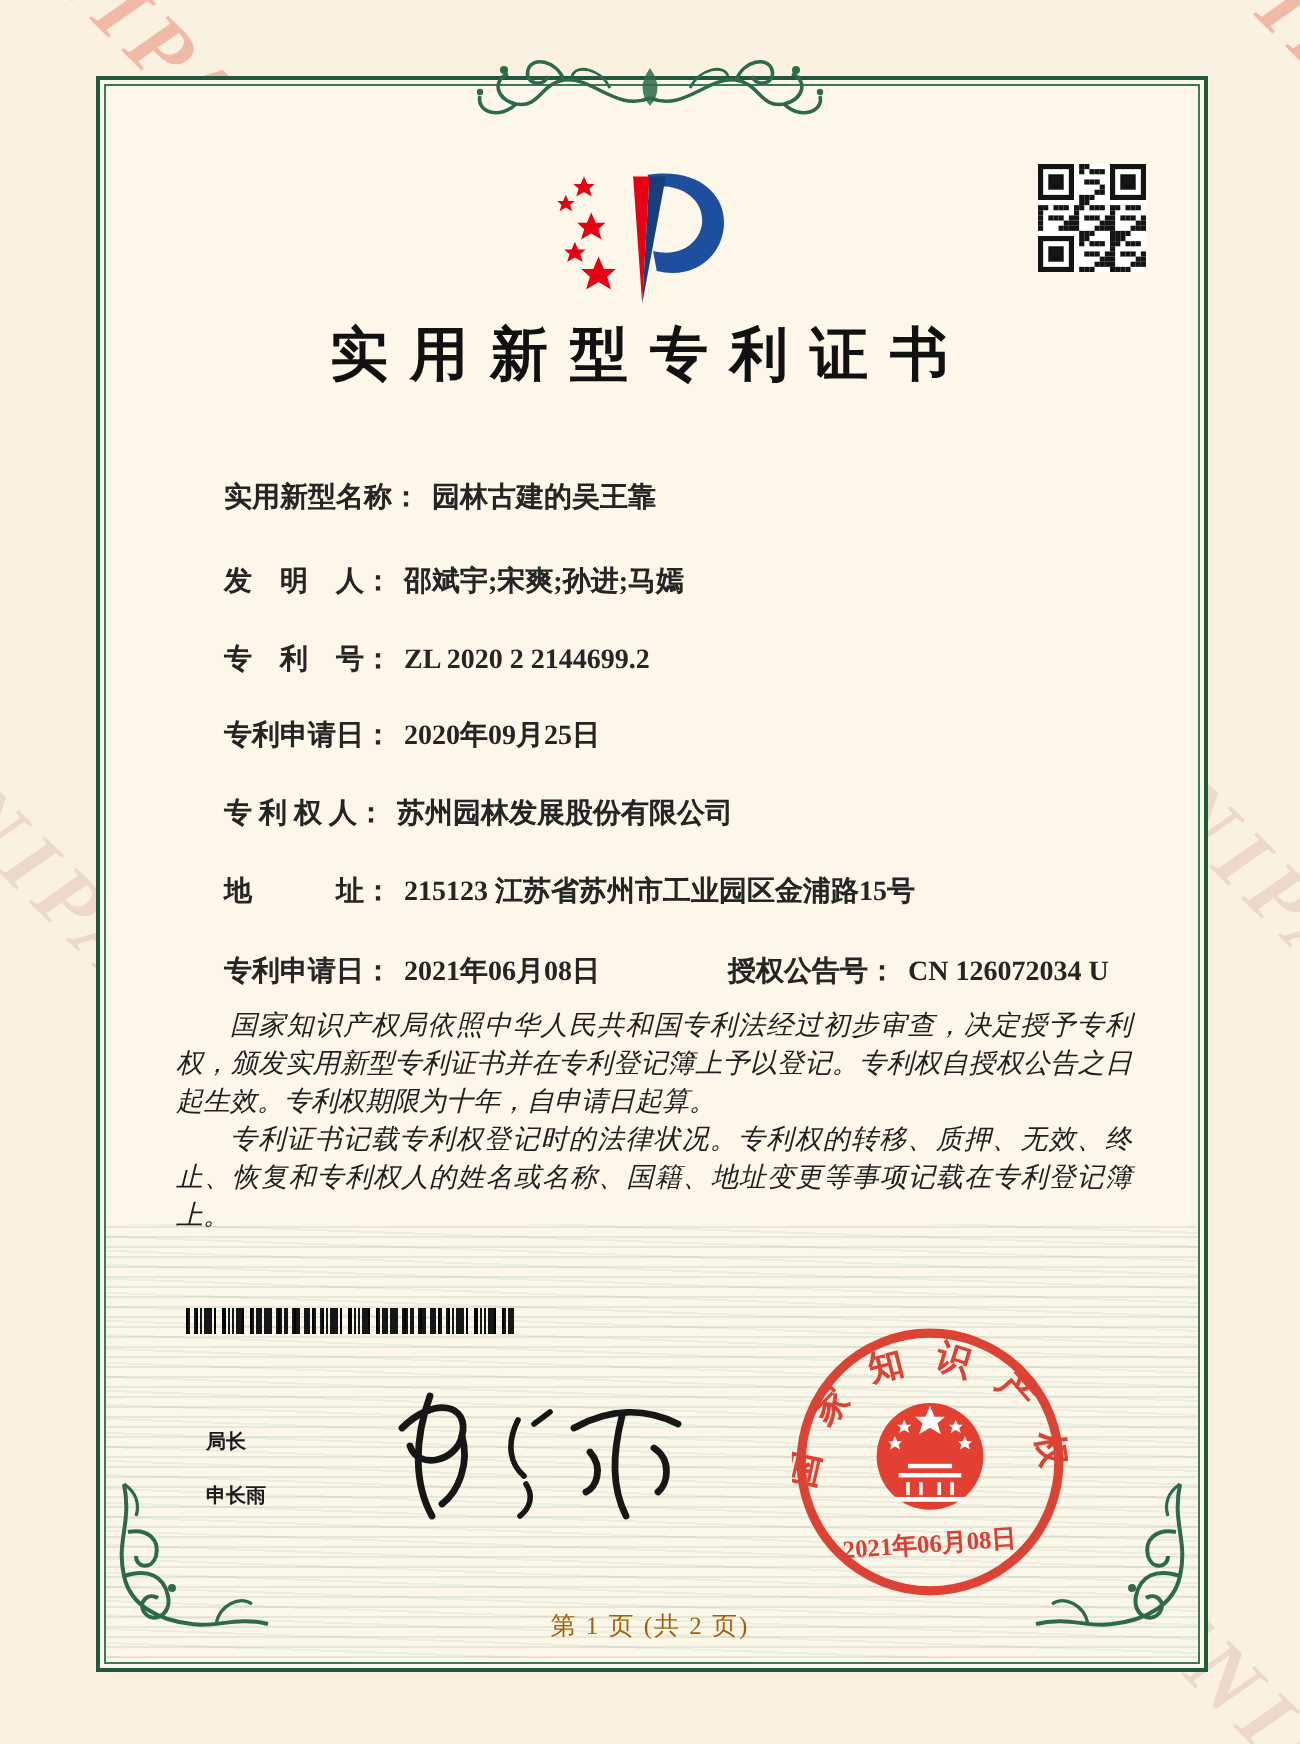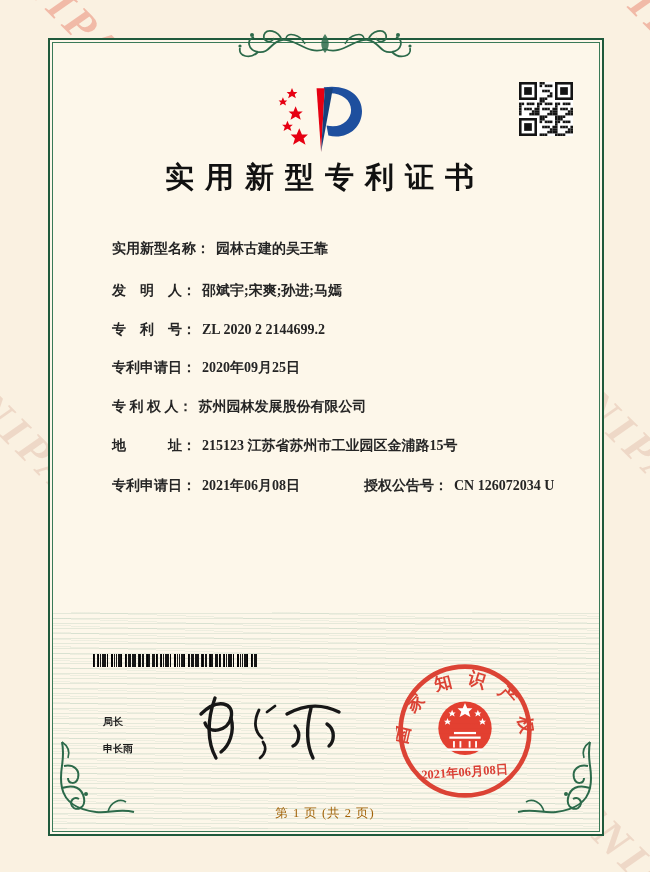--- a/index.html
+++ b/index.html
@@ -288,20 +288,24 @@
   <div class="row" style="top:437px;">
     <span class="lbl">地　　　址：</span><span class="val">215123 江苏省苏州市工业园区金浦路15号</span>
   </div>
   <div class="row" style="top:477px;">
     <span class="lbl">专利申请日：</span><span class="val">2021年06月08日</span>
     <span class="pair2">
       <span class="lbl">授权公告号：</span><span class="val">CN 126072034 U</span>
     </span>
   </div>
 
+  <div class="body-text">
+    <p>国家知识产权局依照中华人民共和国专利法经过初步审查，决定授予专利权，颁发实用新型专利证书并在专利登记簿上予以登记。专利权自授权公告之日起生效。专利权期限为十年，自申请日起算。</p>
+    <p>专利证书记载专利权登记时的法律状况。专利权的转移、质押、无效、终止、恢复和专利权人的姓名或名称、国籍、地址变更等事项记载在专利登记簿上。</p>
+  </div>
 
   <div class="barcode"></div>
 
   <div class="director">
     <div>局长</div>
     <div>申长雨</div>
   </div>
 
   <svg class="abs" style="left:195px;top:692px;" width="150" height="72" viewBox="0 0 150 72">
     <g fill="none" stroke="#171717" stroke-width="3.4" stroke-linecap="round">

